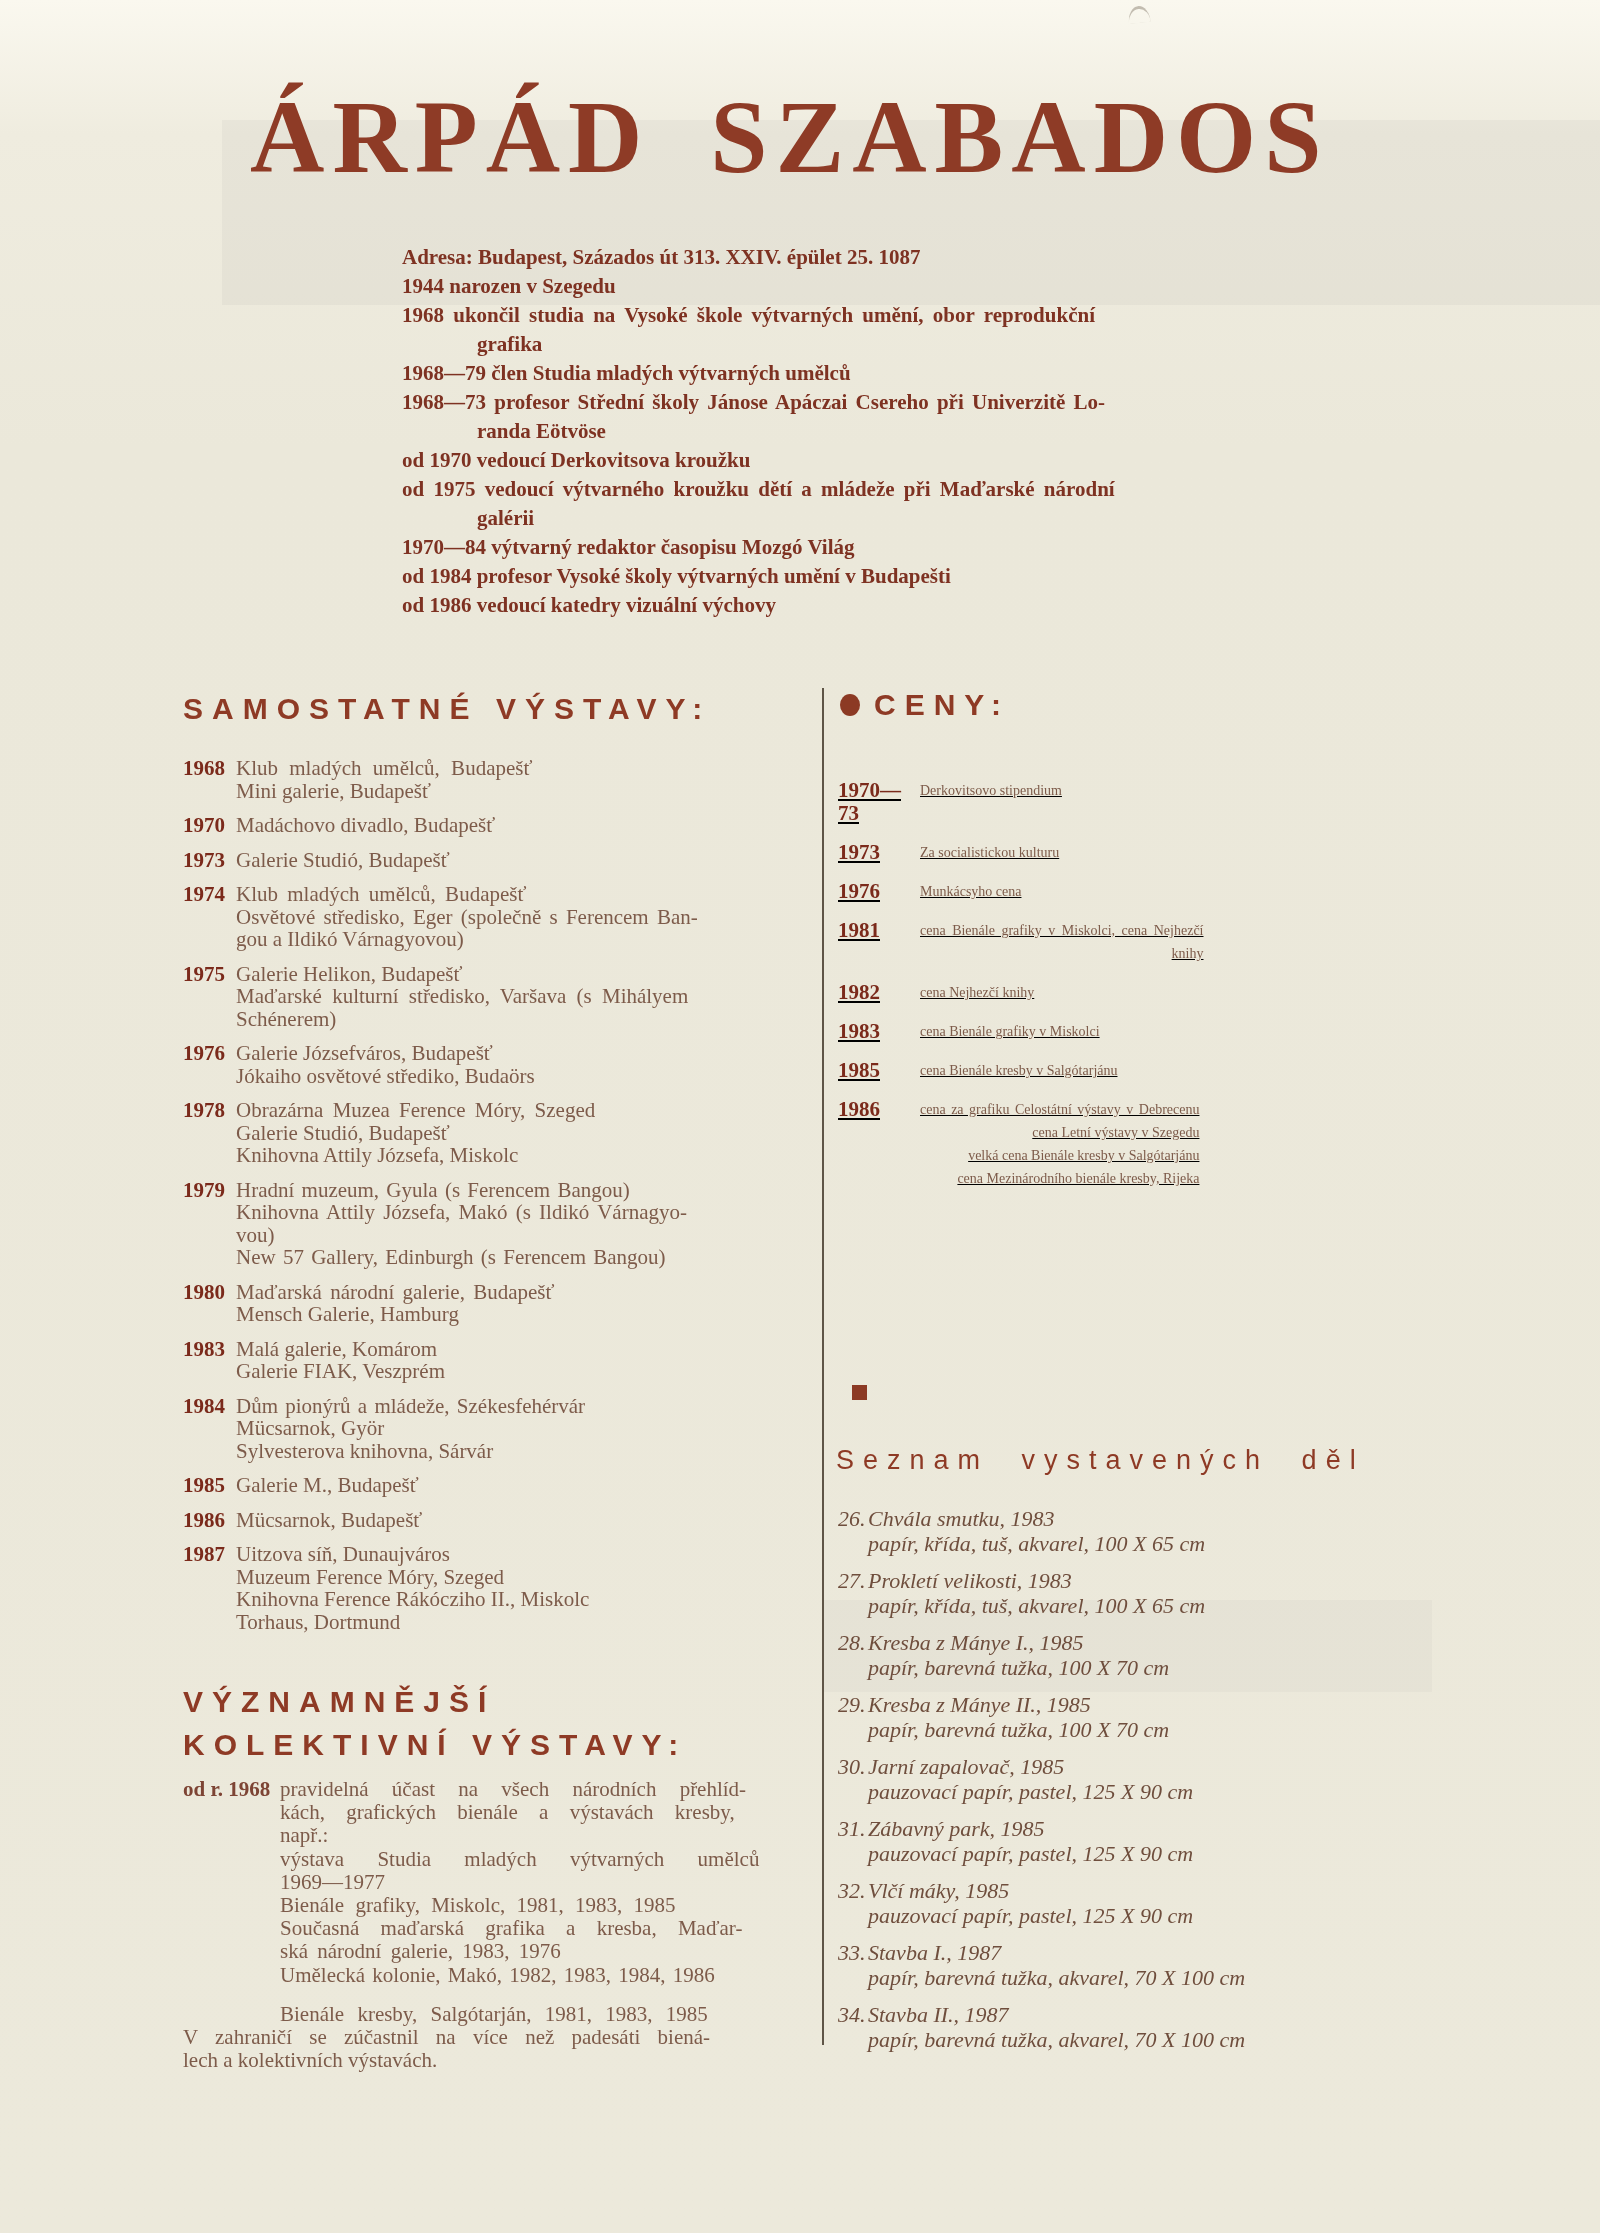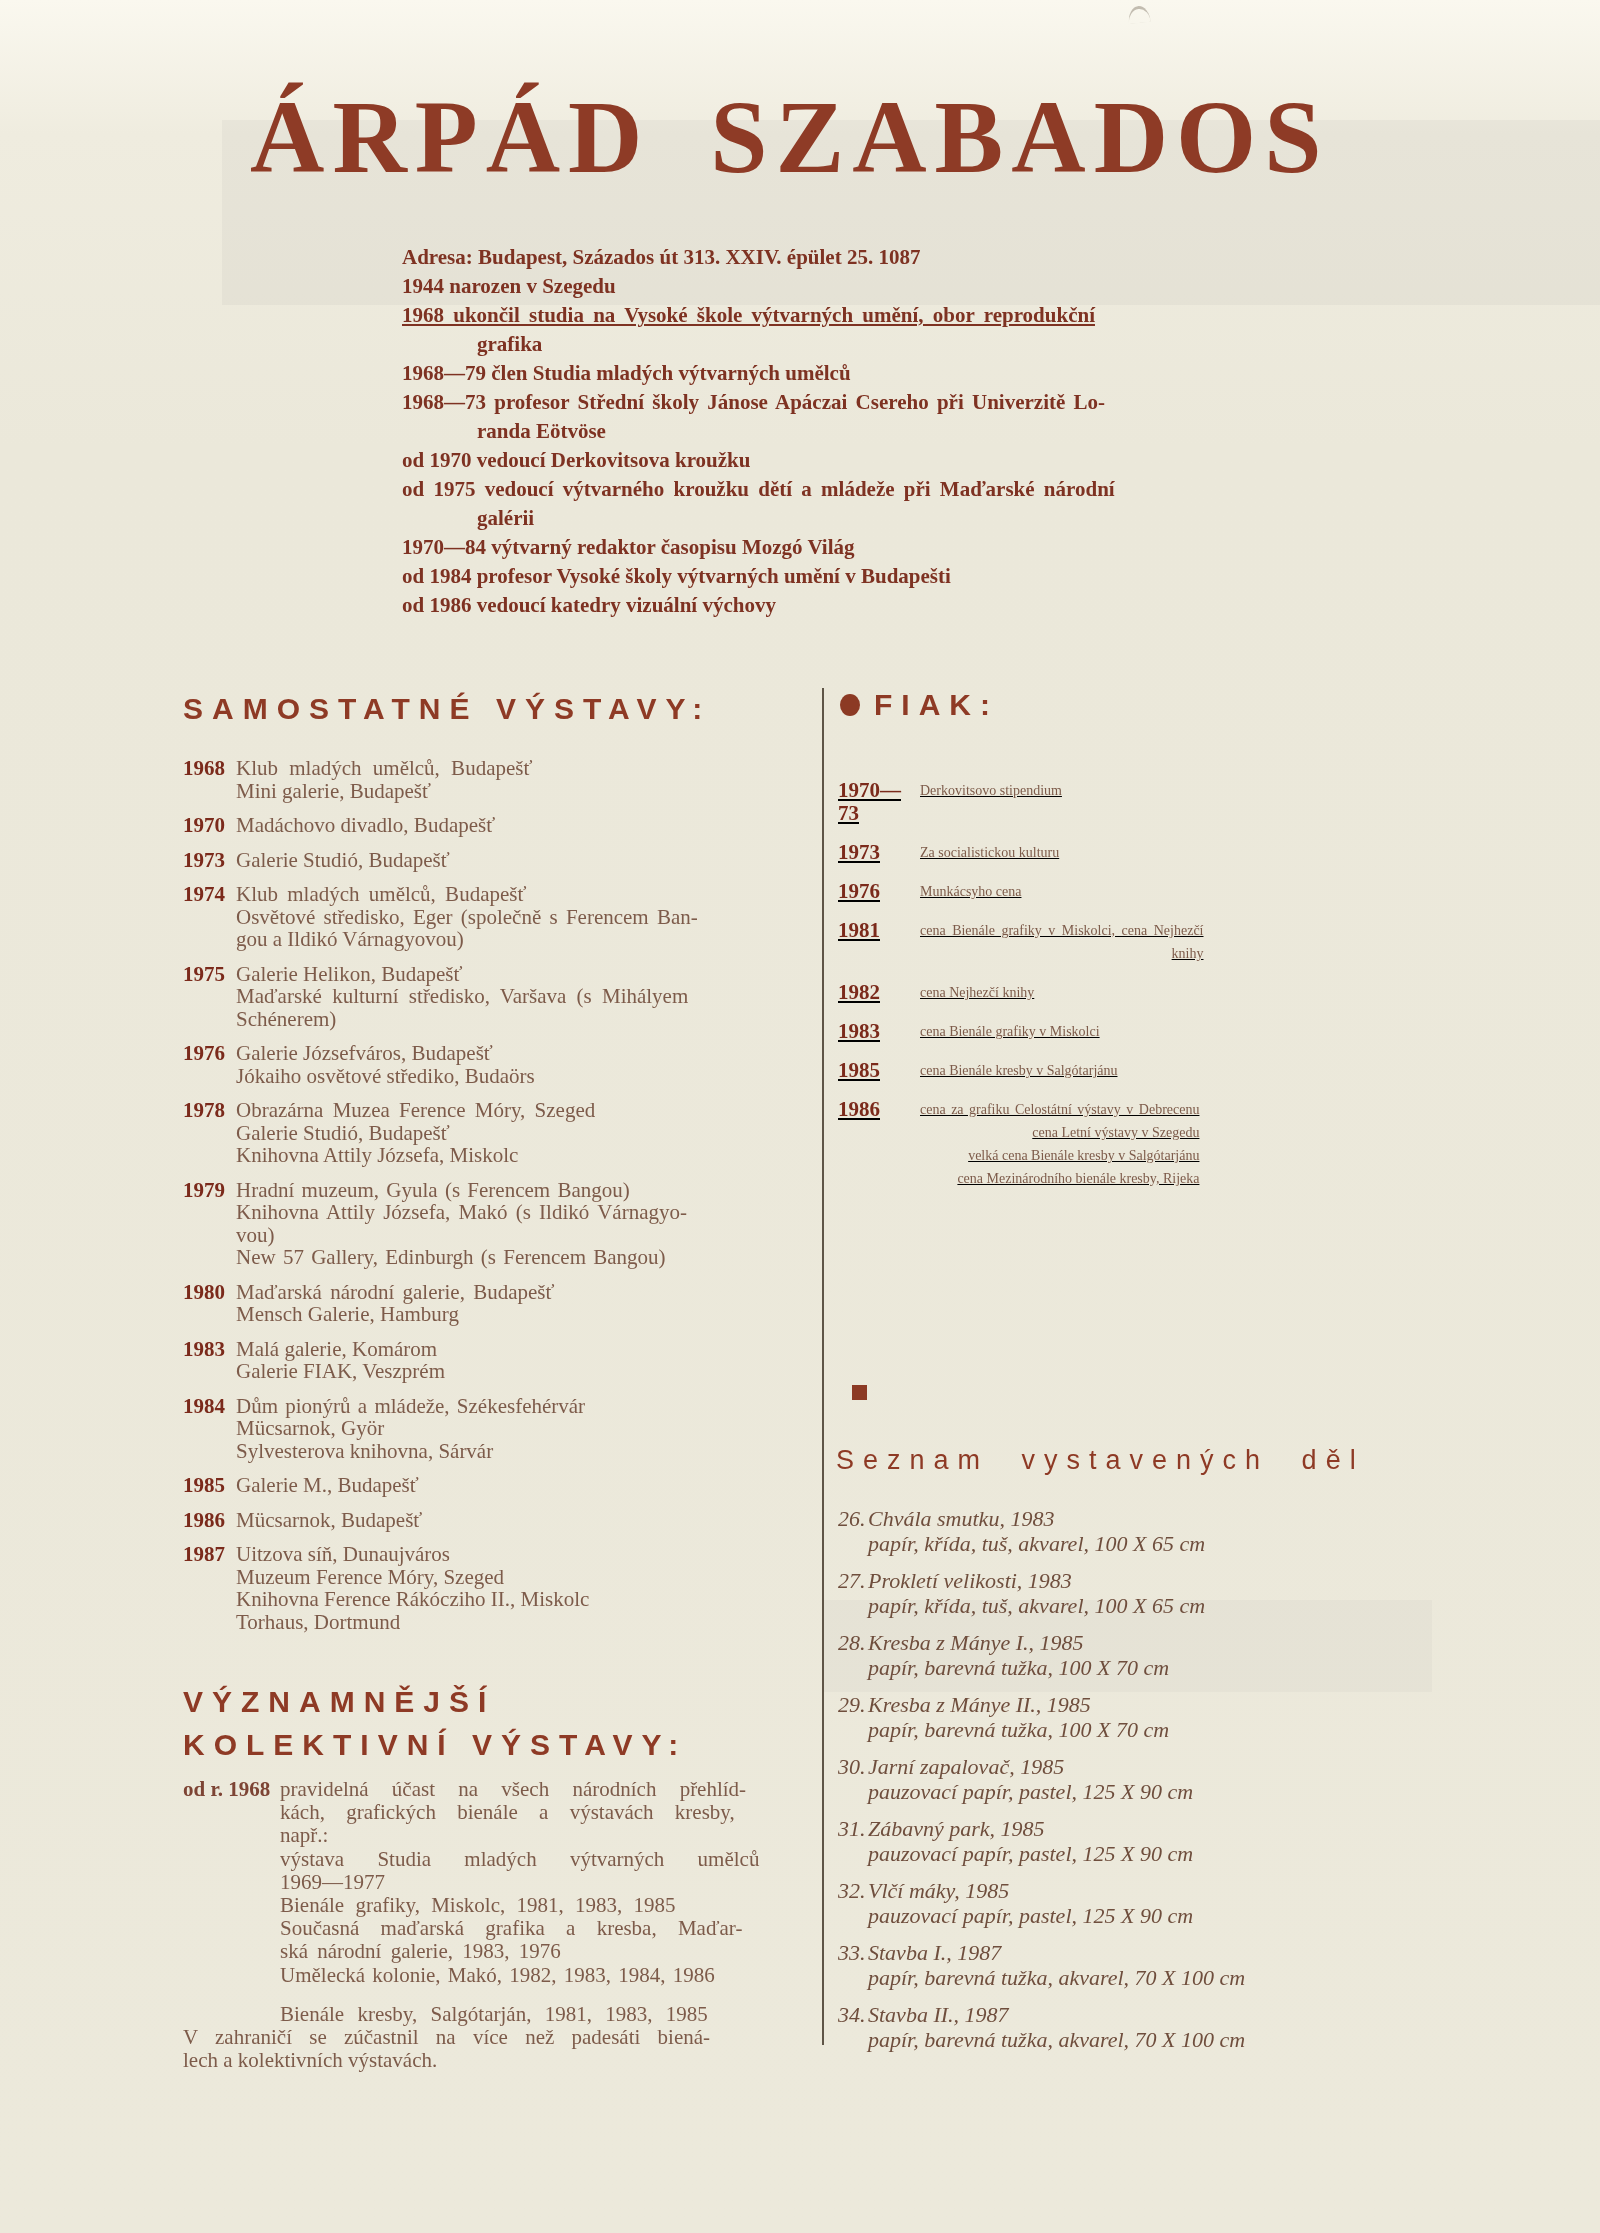--- a/index.html
+++ b/index.html
@@ -85,21 +85,21 @@
   <div class="corner-mark"></div>
 
   <div class="title">ÁRPÁD SZABADOS</div>
 
   <div class="bio">
 
       <div class="ln">Adresa: Budapest, Százados út 313. XXIV. épület 25. 1087</div>
 
       <div class="ln">1944 narozen v Szegedu</div>
 
-      <div class="ln" style="word-spacing: 4px; text-decoration: underline;">1968 ukončil studia na Vysoké škole výtvarných umění, obor reprodukční</div>
+      <div class="ln" style="word-spacing: 4px;">1968 ukončil studia na Vysoké škole výtvarných umění, obor reprodukční</div>
 
       <div class="ln cont">grafika</div>
 
       <div class="ln">1968—79 člen Studia mladých výtvarných umělců</div>
 
       <div class="ln" style="word-spacing: 3px;">1968—73 profesor Střední školy Jánose Apáczai Csereho při Univerzitě Lo-</div>
 
       <div class="ln cont">randa Eötvöse</div>
 
       <div class="ln">od 1970 vedoucí Derkovitsova kroužku</div>
@@ -304,21 +304,21 @@
         <div class="ln" style="word-spacing: 12px;">V zahraničí se zúčastnil na více než padesáti biená-</div>
 
         <div class="ln">lech a kolektivních výstavách.</div>
       </div>
   </div>
 
   <div class="divider"></div>
 
   <div class="prizes-head-wrap">
     <div class="dot-bullet"></div>
-    <div class="head">FIAK:</div>
+    <div class="head">CENY:</div>
   </div>
 
   <div class="list prizes-list">
 
       <div class="entry">
         <div class="yr">1970—73</div>
         <div class="lines">
 
             <div class="ln">Derkovitsovo stipendium</div>
           </div>

